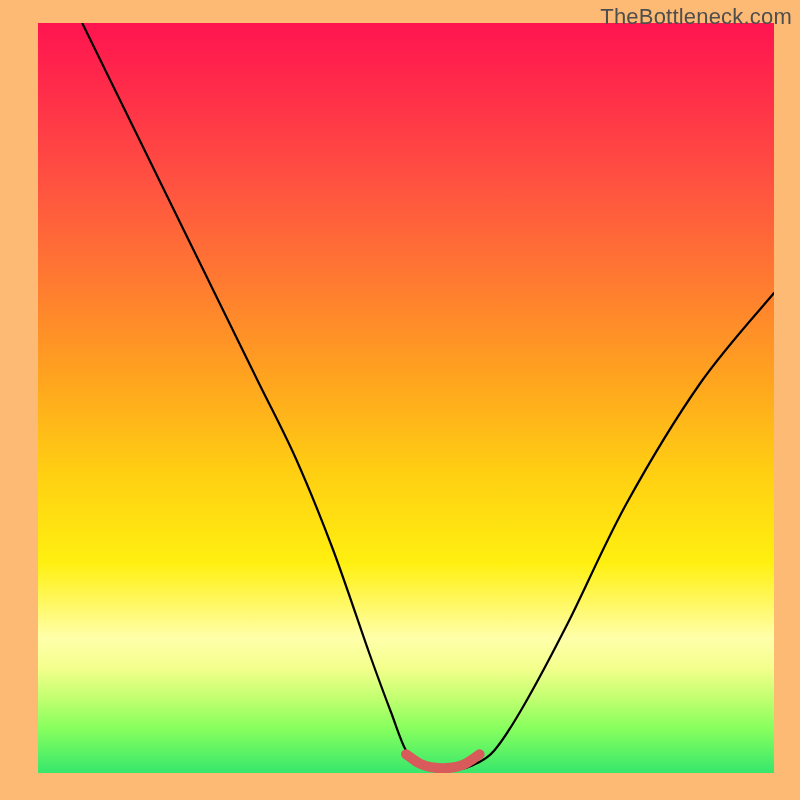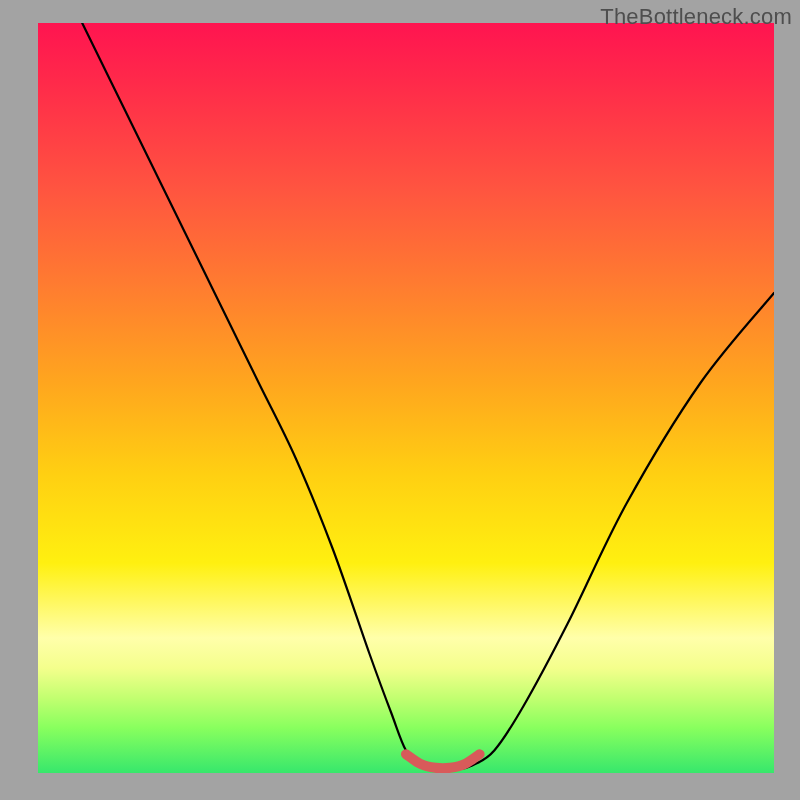--- a/index.html
+++ b/index.html
@@ -8,21 +8,21 @@
     width: 800px;
     height: 800px;
     overflow: hidden;
     background: #000;
     font-family: Arial, Helvetica, sans-serif;
   }
   .frame {
     position: relative;
     width: 800px;
     height: 800px;
-    background: #a3a3a3;
+    background: #fdba74;
   }
   .plot-area {
     position: absolute;
     left: 38px;
     top: 23px;
     width: 736px;
     height: 750px;
     
     background: linear-gradient(
       to bottom,

